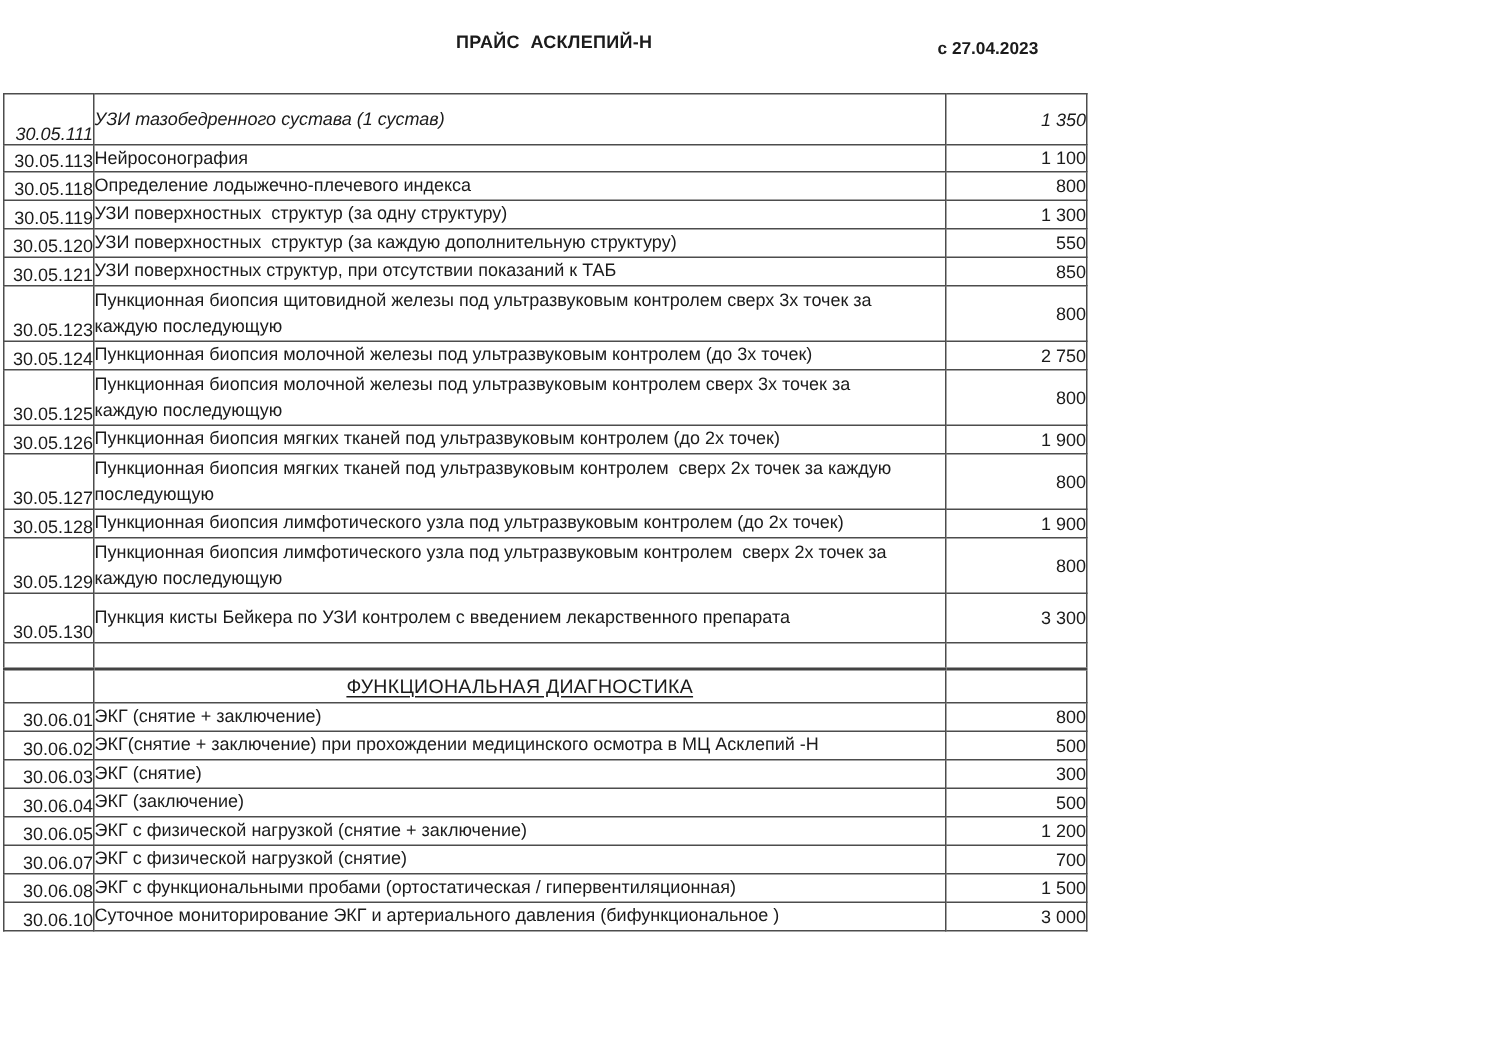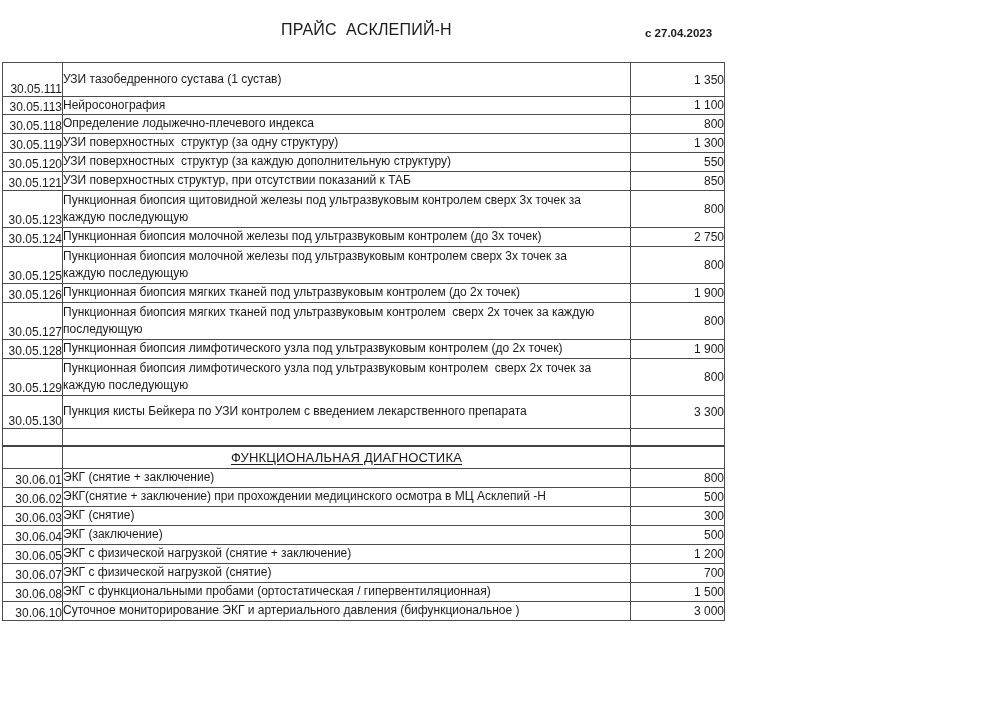--- a/index.html
+++ b/index.html
@@ -16,30 +16,30 @@
     color: #1b1b1b;
   }
   .page {
     position: absolute;
     inset: 0;
     background: #ffffff;
   }
   .doc-title {
     position: absolute;
     top: 21px;
-    left: 281px;
-    font-size: 16px;
-    font-weight: normal;
+    left: 304px;
+    font-size: 12px;
+    font-weight: bold;
     white-space: pre;
     letter-spacing: 0.2px;
   }
   .doc-date {
     position: absolute;
     top: 27px;
-    left: 645px;
+    left: 625px;
     font-size: 11.5px;
     font-weight: bold;
     white-space: pre;
   }
   table.price-table {
     position: absolute;
     top: 62px;
     left: 2px;
     width: 722px;
     border-collapse: collapse;
@@ -96,21 +96,21 @@
   <div class="doc-title">ПРАЙС  АСКЛЕПИЙ-Н</div>
   <div class="doc-date">с 27.04.2023</div>
 
   <table class="price-table">
     <colgroup>
       <col style="width:60px">
       <col style="width:568px">
       <col style="width:94px">
     </colgroup>
     <tbody id="price-rows">
-        <tr style="height: 34px;">
+        <tr style="height: 34px; font-style: italic;">
           <td class="code">30.05.111</td>
           <td class="name">УЗИ тазобедренного сустава (1 сустав)</td>
           <td class="price">1 350</td>
         </tr>
         <tr style="height: 17px;">
           <td class="code">30.05.113</td>
           <td class="name">Нейросонография</td>
           <td class="price">1 100</td>
         </tr>
         <tr style="height: 19px; padding-left: 20px;">

